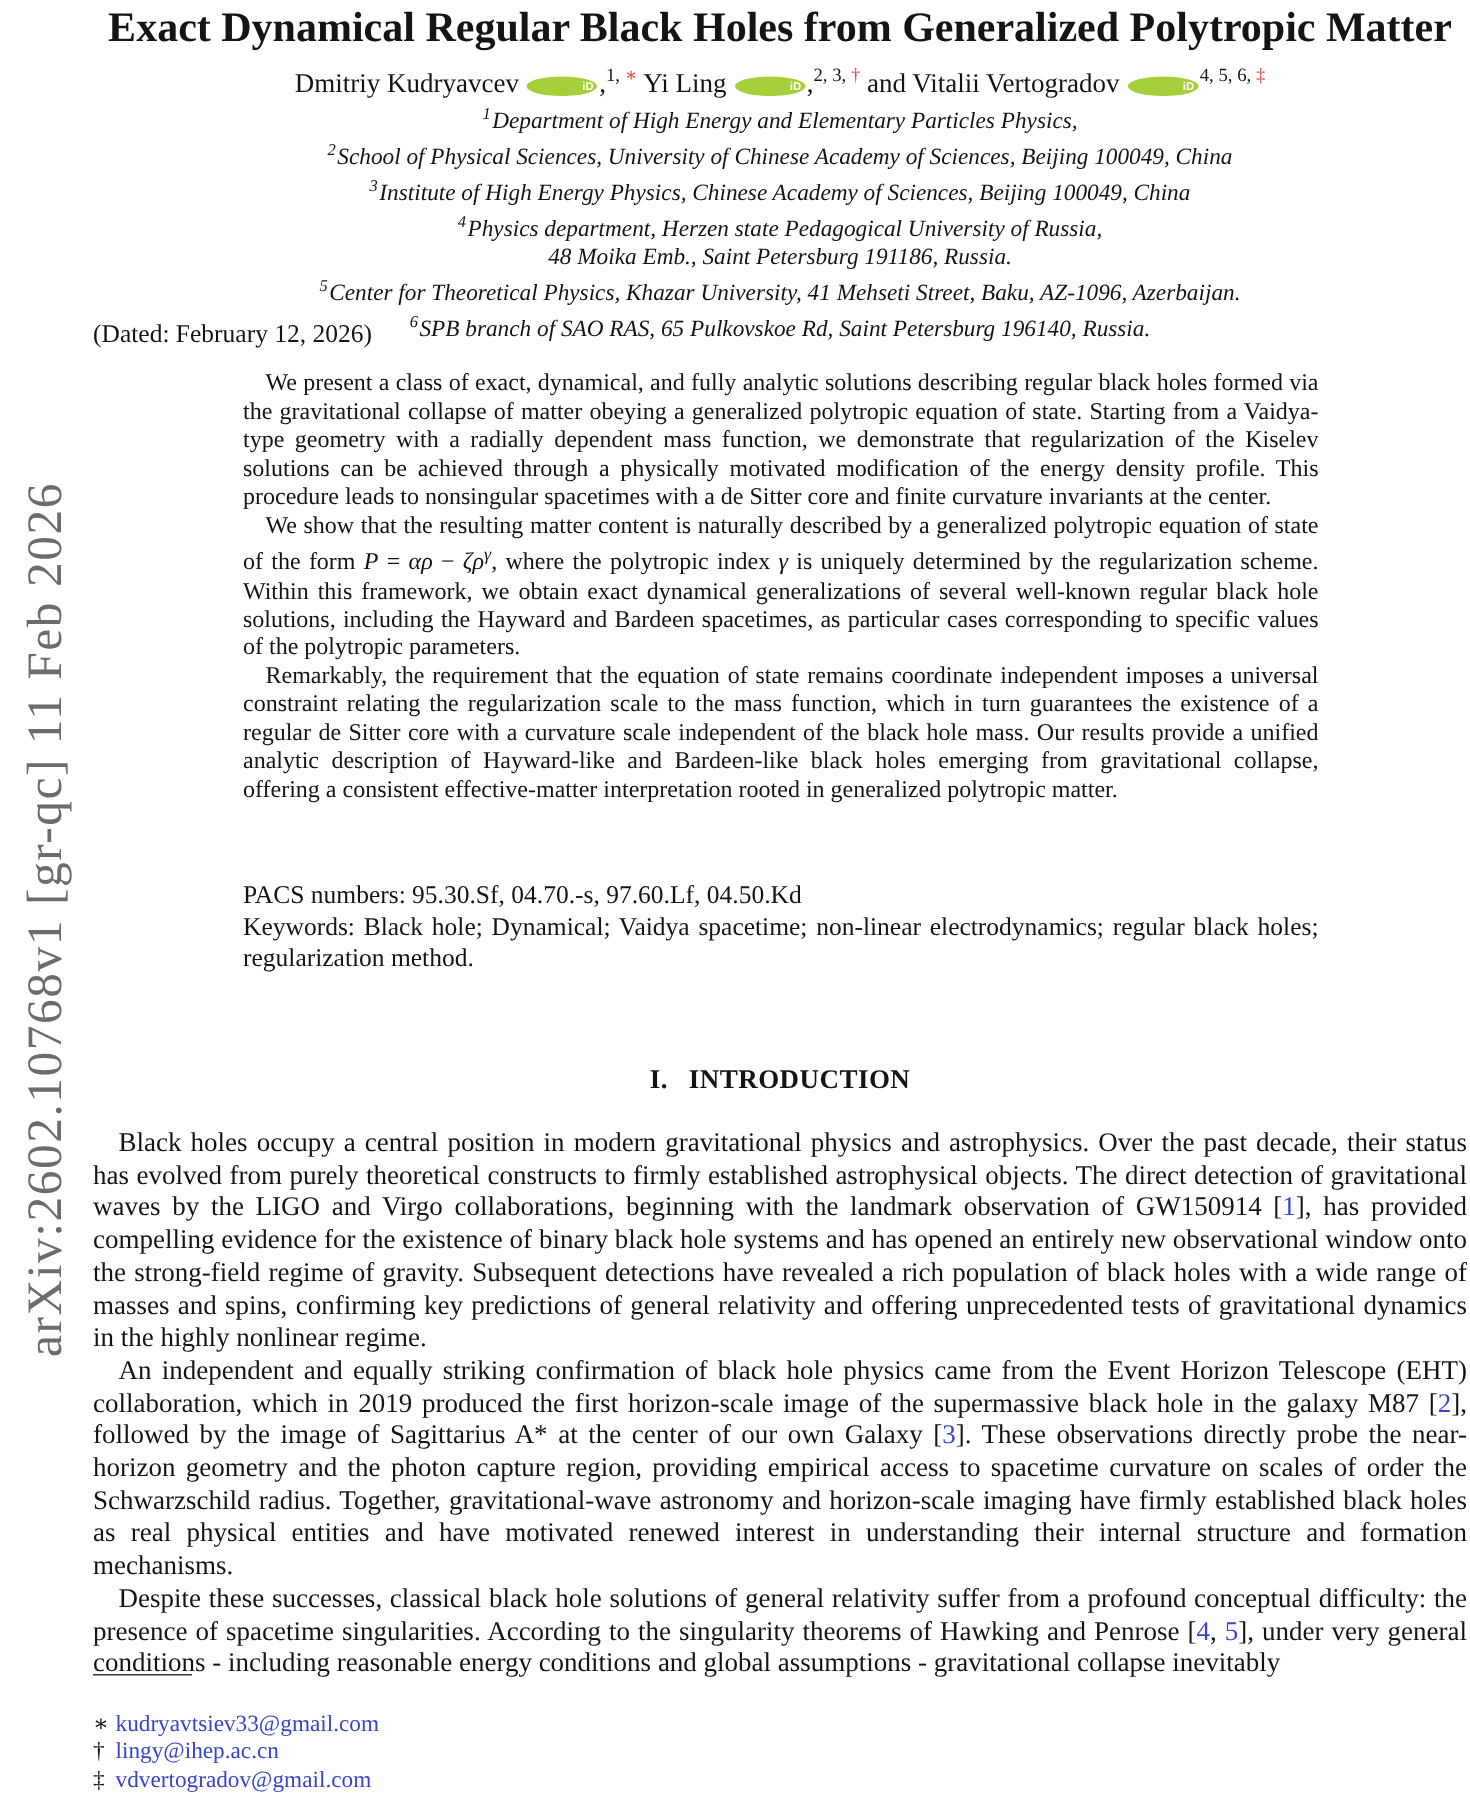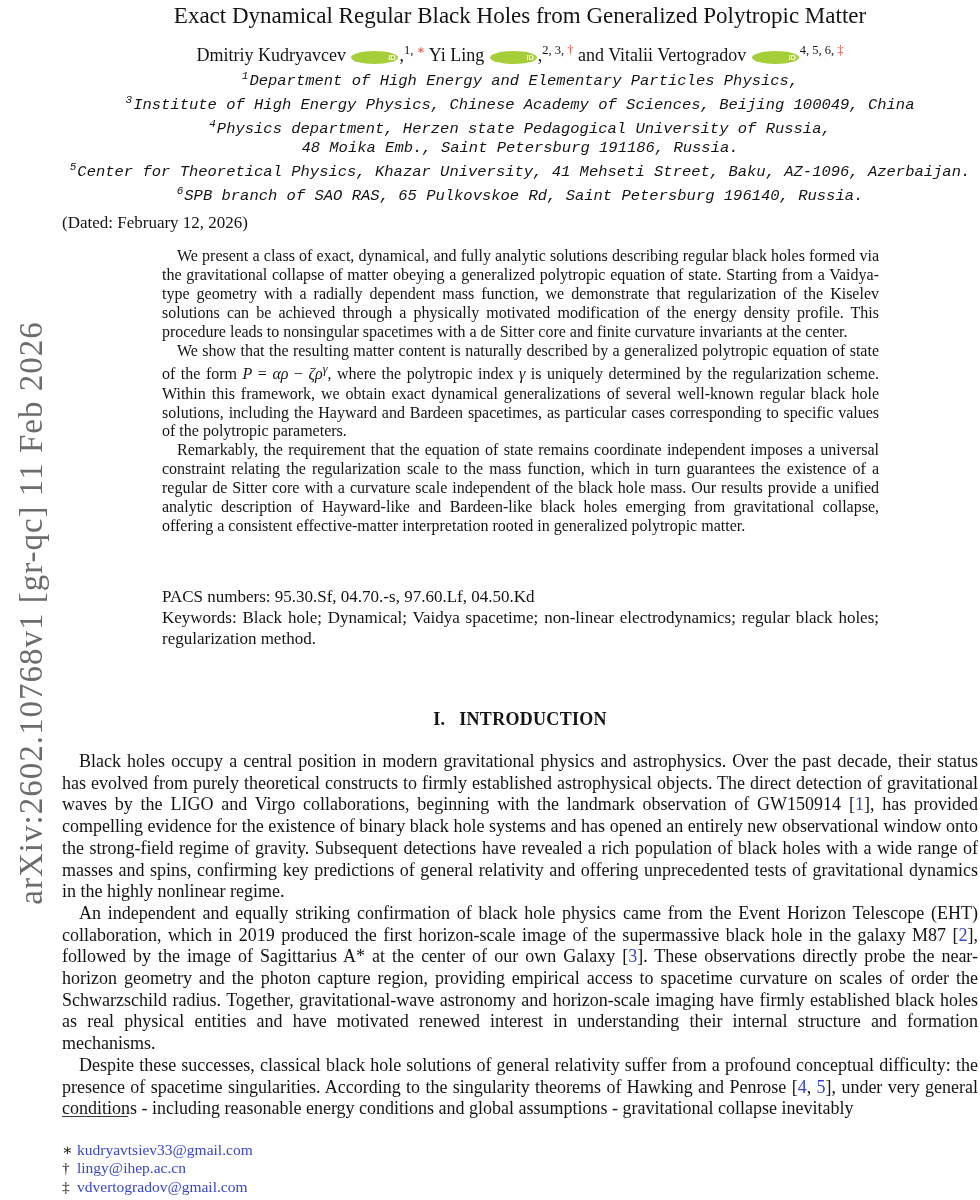--- a/index.html
+++ b/index.html
@@ -4,24 +4,24 @@
 <style>
   html,body{margin:0;padding:0;background:#ffffff;}
   .page{position:relative;width:980px;height:1200px;background:#ffffff;overflow:hidden;
         font-family:"Liberation Serif","DejaVu Serif",serif;color:#141414;}
   .content{position:absolute;left:62px;top:0;width:916px;height:1200px;}
 
   .watermark{position:absolute;left:31px;top:613px;transform:translate(-50%,-50%) rotate(-90deg);
              white-space:nowrap;font-size:33px;letter-spacing:1px;color:var(--watermark,#6c6c6c);}
 
   .title{position:absolute;top:3px;left:0;width:100%;text-align:center;
-         font-size:23px;font-weight:normal;margin:0;}
+         font-size:28px;font-weight:bold;margin:0;}
   .authors{position:absolute;top:42px;left:0;width:100%;text-align:center;font-size:18px;}
   .affiliations{position:absolute;top:67px;left:0;width:100%;text-align:center;
-                font-style:italic;font-size:15.5px;line-height:18.8px;font-family:Liberation Mono, monospace;}
+                font-style:italic;font-size:15.5px;line-height:18.8px;}
   .affsup{font-size:11px;vertical-align:super;margin-right:1px;}
   .dated{position:absolute;top:213px;left:0;width:100%;text-align:left;font-size:17px;}
 
   .abstract{position:absolute;top:247px;left:100px;width:717px;text-align:justify;
             font-size:16px;line-height:18.9px;}
   .abstract p{margin:0;text-indent:15px;}
 
   .meta{position:absolute;top:587px;left:100px;width:717px;text-align:justify;
         font-size:17px;line-height:20.8px;}
 
@@ -51,20 +51,21 @@
 </head>
 <body>
 
 <div class="page">
   <div class="watermark">arXiv:2602.10768v1  [gr-qc]  11 Feb 2026</div>
   <div class="content">
     <h1 class="title">Exact Dynamical Regular Black Holes from Generalized Polytropic Matter</h1>
     <div class="authors"><span>Dmitriy Kudryavcev </span><span class="orcid-icon">iD</span><span>,</span><span class="sup">1, </span><span class="sup red">∗</span><span> Yi Ling </span><span class="orcid-icon">iD</span><span>,</span><span class="sup">2, 3, </span><span class="sup red">†</span><span> and Vitalii Vertogradov </span><span class="orcid-icon">iD</span><span class="sup">4, 5, 6, </span><span class="sup red">‡</span></div>
     <div class="affiliations">
         <div><span class="affsup">1</span>Department of High Energy and Elementary Particles Physics,</div>
+        <div><span class="affsup">2</span>School of Physical Sciences, University of Chinese Academy of Sciences, Beijing 100049, China</div>
         <div><span class="affsup">3</span>Institute of High Energy Physics, Chinese Academy of Sciences, Beijing 100049, China</div>
         <div><span class="affsup">4</span>Physics department, Herzen state Pedagogical University of Russia,</div>
         <div>48 Moika Emb., Saint Petersburg 191186, Russia.</div>
         <div><span class="affsup">5</span>Center for Theoretical Physics, Khazar University, 41 Mehseti Street, Baku, AZ-1096, Azerbaijan.</div>
         <div><span class="affsup">6</span>SPB branch of SAO RAS, 65 Pulkovskoe Rd, Saint Petersburg 196140, Russia.</div>
       </div>
     <div class="dated">(Dated: February 12, 2026)</div>
     <div class="abstract">
         <p><span>We present a class of exact, dynamical, and fully analytic solutions describing regular black holes formed via the gravitational collapse of matter obeying a generalized polytropic equation of state. Starting from a Vaidya-type geometry with a radially dependent mass function, we demonstrate that regularization of the Kiselev solutions can be achieved through a physically motivated modification of the energy density profile. This procedure leads to nonsingular spacetimes with a de Sitter core and finite curvature invariants at the center.</span></p>
         <p><span>We show that the resulting matter content is naturally described by a generalized polytropic equation of state of the form </span><span class="it">P</span><span> = </span><span class="it">αρ</span><span> − </span><span class="it">ζρ</span><span class="supit">γ</span><span>, where the polytropic index </span><span class="it">γ</span><span> is uniquely determined by the regularization scheme. Within this framework, we obtain exact dynamical generalizations of several well-known regular black hole solutions, including the Hayward and Bardeen spacetimes, as particular cases corresponding to specific values of the polytropic parameters.</span></p>

